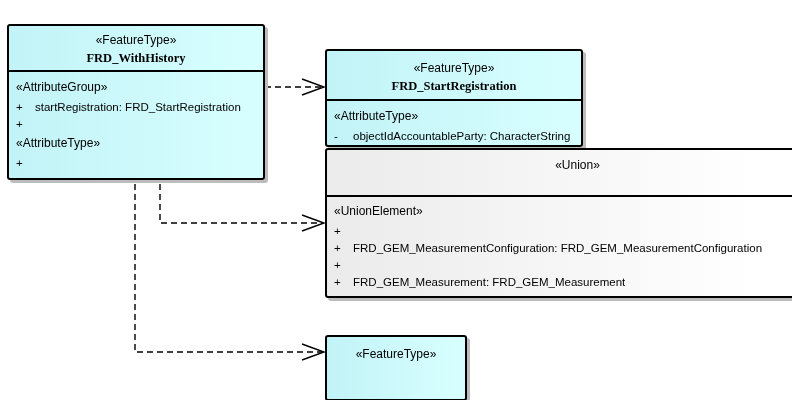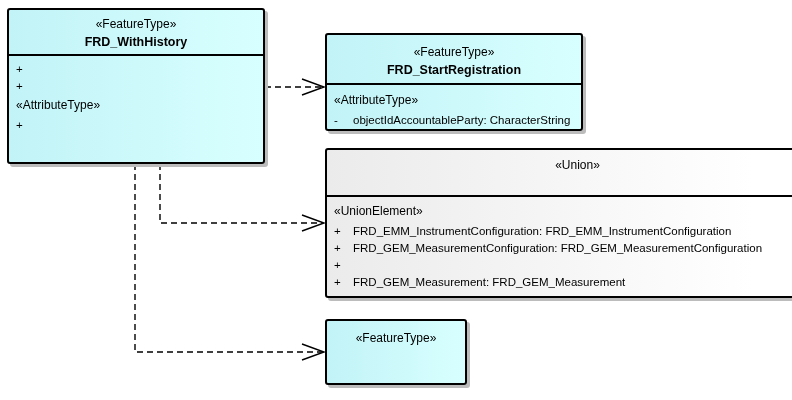--- a/index.html
+++ b/index.html
@@ -7,29 +7,29 @@
     position:relative;width:792px;height:400px;background:#ffffff;
     font-family:"Liberation Sans",sans-serif;color:#000;overflow:hidden;
   }
   .connectors{position:absolute;left:0;top:0;pointer-events:none;}
   .connectors .dash{stroke:#000;stroke-width:1.4;fill:none;stroke-dasharray:6 4;}
   .connectors .head{stroke:#000;stroke-width:1.4;fill:none;stroke-linejoin:miter;}
   .uml-box{
     position:absolute;border:2px solid #000;border-radius:3px;
     box-shadow:3px 3px 0 #bcbcbc;box-sizing:border-box;
   }
-  .fill-cyan{background:linear-gradient(90deg,#c2f3f7 0%,#d8ffff 100%);}
+  .fill-cyan{background:linear-gradient(90deg,#c2f3f7 0%,#d8ffff 100%);margin-top:16px;}
   .fill-gray{background:linear-gradient(90deg,#ebebeb 0%,#ffffff 85%);}
   .box-header{
     box-sizing:border-box;border-bottom:2px solid #000;text-align:center;
     padding-top:6px;line-height:17px;
   }
   .box-header.no-divider{border-bottom:none;}
   .stereotype{font-size:12px;}
-  .box-title{font-size:12.5px;font-weight:bold;margin-top:1px;}
+  .box-title{font-size:12.5px;font-weight:bold;margin-top:1px;font-family:Liberation Serif, serif;}
   .box-title.underline{text-decoration:underline;}
   .box-body{box-sizing:border-box;padding:5px 5px 0 7px;}
   .section-heading{font-size:12px;line-height:15px;margin:3px 0 4px 0;white-space:nowrap;}
   .attr-row{display:flex;font-size:11.5px;line-height:17px;white-space:nowrap;overflow:hidden;}
   .attr-vis{flex:none;width:19px;}
   .attr-text{flex:none;}
 </style>
 </head>
 <body>
 
@@ -49,22 +49,24 @@
       <path class="head" d="M302,344 L324,352 L302,360"></path>
     </g>
   </svg>
 
   <div class="uml-box fill-cyan" style="left:7px;top:8px;width:258px;height:156px;">
     <div class="box-header" style="height:46px;">
       <div class="stereotype">«FeatureType»</div>
       <div class="box-title">FRD_WithHistory</div>
     </div>
     <div class="box-body">
+      <div class="section-heading">«AttributeGroup»</div>
       <div class="attr-row">
         <span class="attr-vis">+</span>
+        <span class="attr-text">startRegistration: FRD_StartRegistration</span>
       </div>
       <div class="attr-row">
         <span class="attr-vis">+</span>
       </div>
       <div class="section-heading">«AttributeType»</div>
       <div class="attr-row">
         <span class="attr-vis">+</span>
       </div>
     </div>
   </div>
@@ -84,21 +86,20 @@
   </div>
 
   <div class="uml-box fill-gray" style="left:325px;top:148px;width:505px;height:150px;">
     <div class="box-header" style="height:47px;padding-top:7px;">
       <div class="stereotype">«Union»</div>
     </div>
     <div class="box-body" style="padding-top:4px;">
       <div class="section-heading">«UnionElement»</div>
       <div class="attr-row">
         <span class="attr-vis">+</span>
-        <span class="attr-text">FRD_EMM_InstrumentConfiguration: FRD_EMM_InstrumentConfiguration</span>
       </div>
       <div class="attr-row">
         <span class="attr-vis">+</span>
         <span class="attr-text">FRD_GEM_MeasurementConfiguration: FRD_GEM_MeasurementConfiguration</span>
       </div>
       <div class="attr-row">
         <span class="attr-vis">+</span>
       </div>
       <div class="attr-row">
         <span class="attr-vis">+</span>

